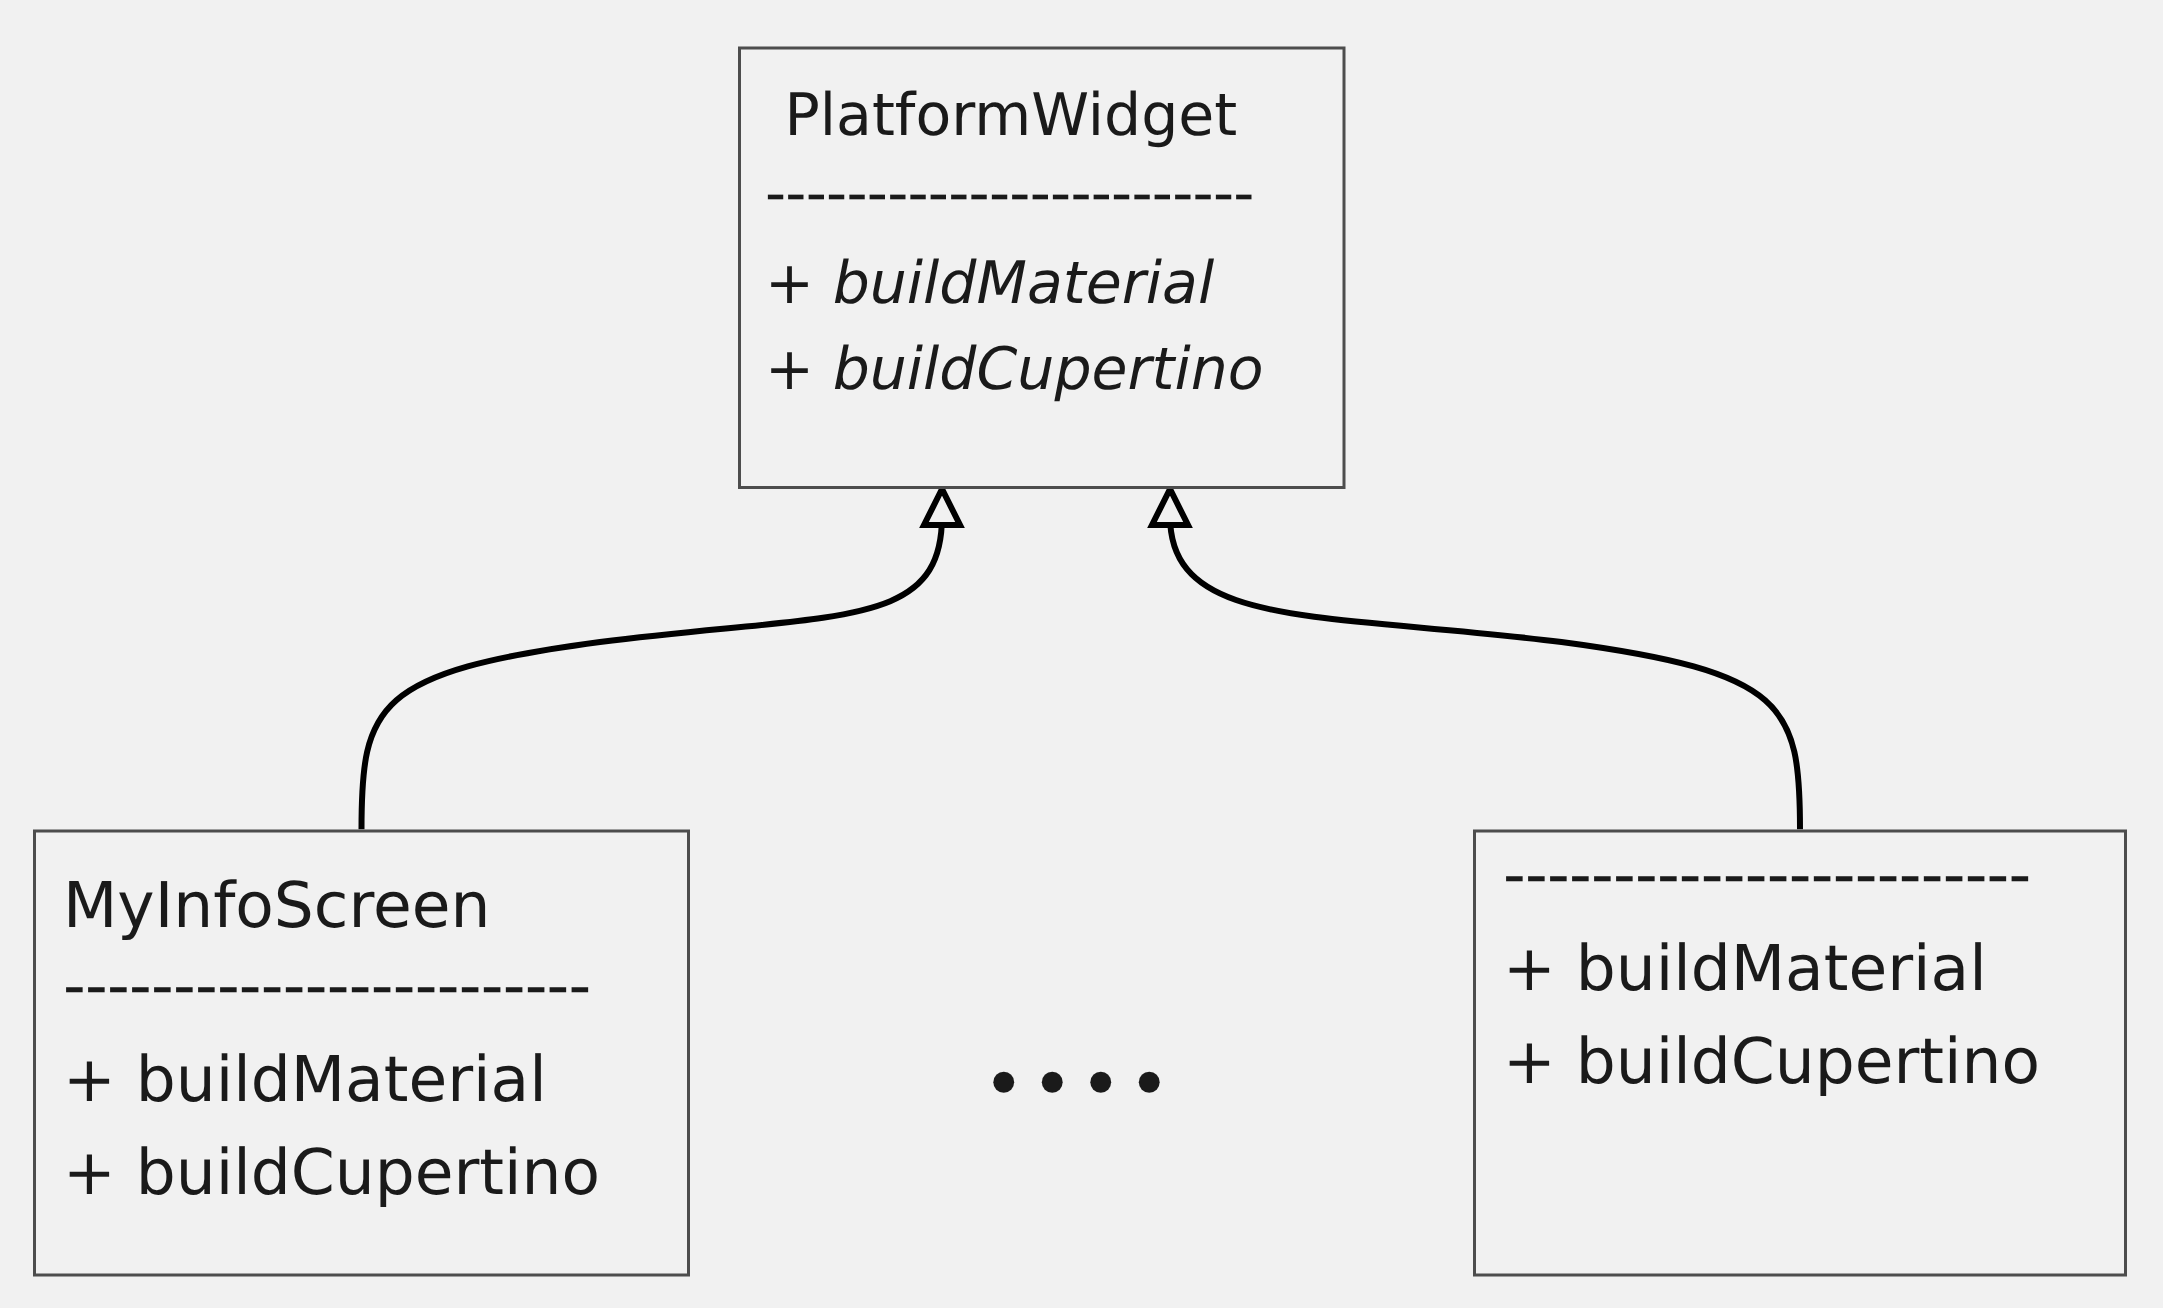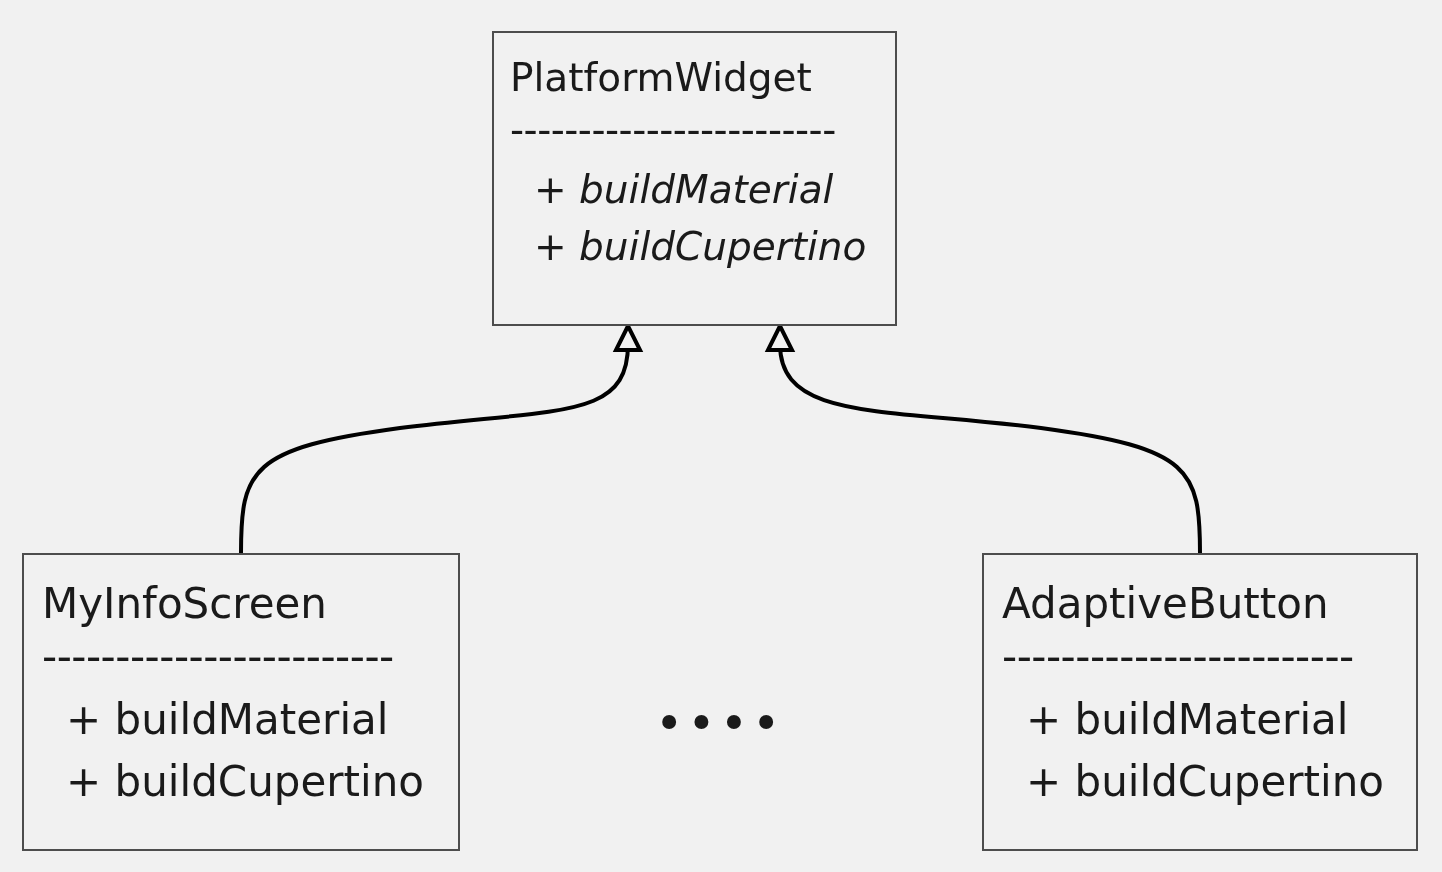--- a/index.html
+++ b/index.html
@@ -47,21 +47,21 @@
     height: 298px;
   }
   .class-name {
     color: #1a1a1a;
     white-space: nowrap;
     letter-spacing: 0px;
   }
   .top .class-name {
     font-size: 39px;
     line-height: 46px;
-    padding: 22px 0 0 16px;
+    padding: 22px 0 0 29px;
   }
   .left .class-name,
   .right .class-name {
     font-size: 42px;
     line-height: 50px;
     padding: 24px 0 0 18px;
   }
   .separator {
     color: #1a1a1a;
     white-space: nowrap;
@@ -80,21 +80,20 @@
     line-height: 44px;
     padding: 6px 0 0 18px;
     letter-spacing: -0.5px;
   }
   .members {
     padding-top: 10px;
   }
   .member {
     color: #1a1a1a;
     white-space: nowrap;
-    margin-left: 24px;
   }
   .top .member {
     font-size: 39px;
     line-height: 57px;
     padding-left: 16px;
   }
   .left .member,
   .right .member {
     font-size: 42px;
     line-height: 62px;
@@ -171,21 +170,20 @@
         <span class="mname">buildMaterial</span>
       </div>
       <div class="member concrete">
         <span class="vis">+</span>
         <span class="mname">buildCupertino</span>
       </div>
     </div>
   </div>
 
   <div class="uml-class right">
-    <div class="class-name">AdaptiveButton</div>
     <div class="separator">------------------------</div>
     <div class="members">
       <div class="member concrete">
         <span class="vis">+</span>
         <span class="mname">buildMaterial</span>
       </div>
       <div class="member concrete">
         <span class="vis">+</span>
         <span class="mname">buildCupertino</span>
       </div>

